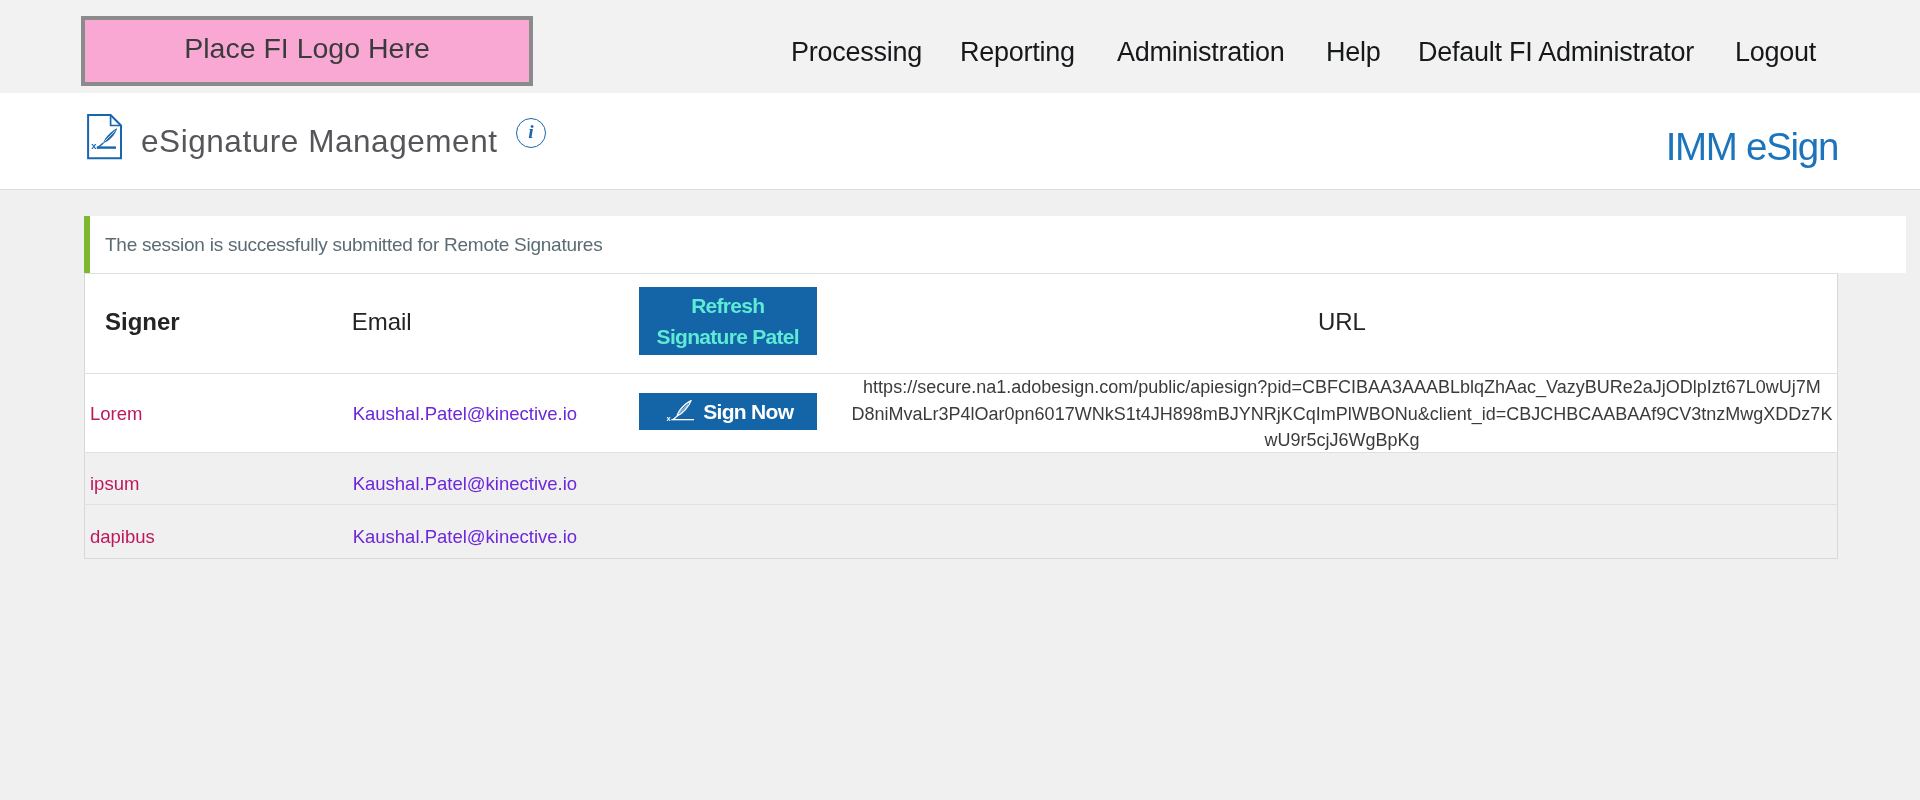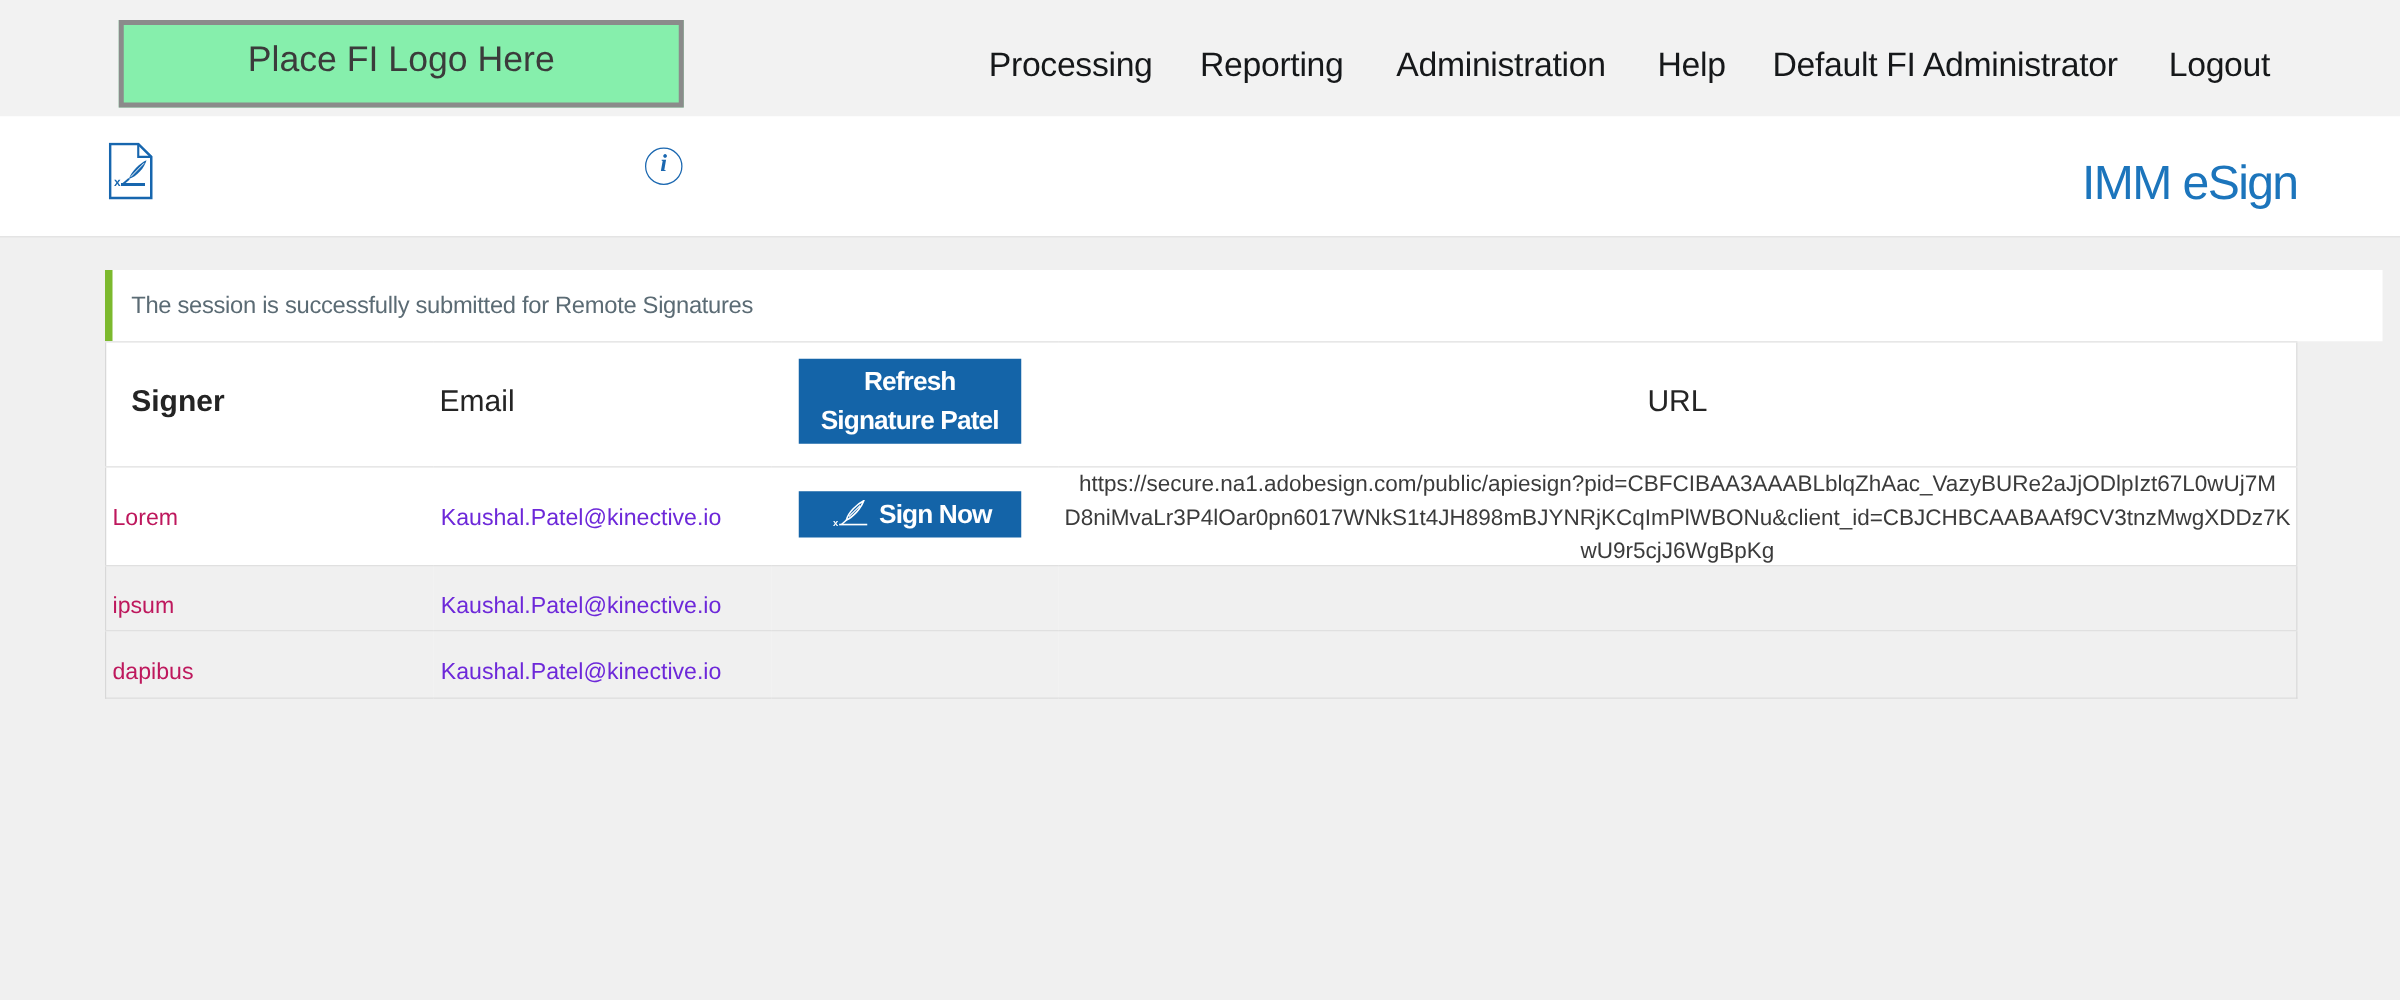--- a/index.html
+++ b/index.html
@@ -1,20 +1,20 @@
 <!DOCTYPE html>
 <html><head>
 <meta charset="utf-8">
 <style>
 * { margin:0; padding:0; box-sizing:border-box; }
 html,body { width:1920px; height:800px; overflow:hidden; background:#f0f0f0;
   font-family:"Liberation Sans", sans-serif; }
 .topbar { position:absolute; left:0; top:0; width:1920px; height:93px; background:#f2f2f2; }
-.logobox { position:absolute; left:95px; top:16px; width:452px; height:70px;
-  border:4px solid #8b8b8b; background:#86efac; text-align:center; }
+.logobox { position:absolute; left:81px; top:16px; width:452px; height:70px;
+  border:4px solid #8b8b8b; background:#f9a8d4; text-align:center; }
 .logobox span { display:block; margin-top:13.5px; font-size:28.5px; line-height:1; color:#3b3b3b; }
 .nav span { position:absolute; top:38.5px; font-size:27px; line-height:1; color:#16181a; letter-spacing:-0.25px; }
 .band { position:absolute; left:0; top:93px; width:1920px; height:97px; background:#ffffff;
   border-bottom:1px solid #dcdcdc; }
 .docicon { position:absolute; left:87px; top:21px; }
 .pagetitle { position:absolute; left:141px; top:32.5px; font-size:31.5px; line-height:1; color:#55565a; letter-spacing:0.55px; }
 .infoicon { position:absolute; left:516px; top:25px; width:30px; height:30px; border:1px solid #1a67b0;
   border-radius:50%; text-align:center; }
 .infoicon span { font-family:"Liberation Serif", serif; font-style:italic; font-weight:bold;
   font-size:19.5px; line-height:26px; color:#1a67b0; }
@@ -34,21 +34,21 @@
 tr.r1 { height:77px; }
 tr.r1 td { padding-top:2px; }
 tr.rs { height:52px; }
 tr.rlast { height:54px; }
 tr.stripe { background:#f0f0f0; }
 tr.rs td, tr.rlast td { padding-top:11px; }
 table.grid th.csig { padding-left:20px;font-weight:bold; }
 table.grid th.cemail { padding-left:5px; }
 table.grid td.signer { padding-left:5px; font-size:18.5px; color:#be185d; }
 table.grid td.email { padding-left:6px; font-size:18.5px; color:#6d28d9; }
-.btn { width:178px; height:68.5px; margin-left:22px; margin-bottom:5.5px; background:#1464a8; color:#ffffff;
+.btn { width:178px; height:68.5px; margin-left:22px; margin-bottom:5.5px; background:#1464a8; color:#5eead4;
   display:flex; flex-direction:column; align-items:center; justify-content:center;
   font-size:21px; font-weight:bold; line-height:31px; letter-spacing:-0.7px; }
 .btn2 { width:178px; height:37.5px; margin-left:22px; margin-bottom:5px; padding-top:2px; background:#1464a8; color:#ffffff;
   display:flex; align-items:center; justify-content:center; font-size:21px; font-weight:bold; letter-spacing:-0.7px; }
 .btn2 svg { margin-right:9px; }
 td.url { font-size:18px; color:#3b3b3b; text-align:center; }
 td.url div { line-height:26.5px; margin:-2px 0; }
 </style>
 </head>
 <body>
@@ -68,20 +68,21 @@
 <div class="band">
   <svg class="docicon" width="36" height="46" viewBox="0 0 36 46">
     <path d="M1.1 1.1 L23.6 1.1 L34 11.5 L34 44.3 L1.1 44.3 Z" fill="#ffffff" stroke="#1766ae" stroke-width="2"></path>
     <path d="M23.6 1.1 L23.6 11.5 L34 11.5" fill="none" stroke="#1766ae" stroke-width="1.7"></path>
     <path d="M30.2 14.2 C24.8 16.6 17.7 23.4 16.1 29.2 C22.2 27.4 28.7 20.2 30.2 14.2 Z" fill="#1766ae"></path>
     <path d="M17.6 27.4 L28.2 16.6" stroke="#ffffff" stroke-width="0.8"></path>
     <path d="M16.3 29 L10.2 34.2" stroke="#1766ae" stroke-width="1.5" fill="none"></path>
     <text x="4.2" y="34.8" font-size="9.5" font-weight="bold" fill="#1766ae" font-family="Liberation Sans">x</text>
     <rect x="9.8" y="32.4" width="19.2" height="2.4" fill="#1766ae"></rect>
   </svg>
+  <div class="pagetitle">eSignature Management</div>
   <div class="infoicon"><span>i</span></div>
   <div class="brand">IMM eSign</div>
 </div>
 <div class="msgbar">
     <div>The session is successfully submitted for Remote Signatures</div>
   </div>
 <table class="grid">
   <colgroup>
       <col class="c1">
       <col class="c2">

